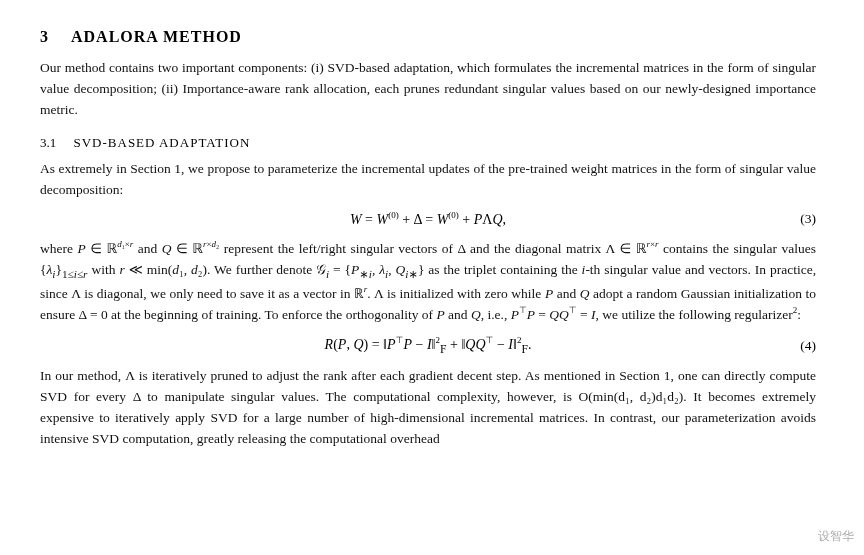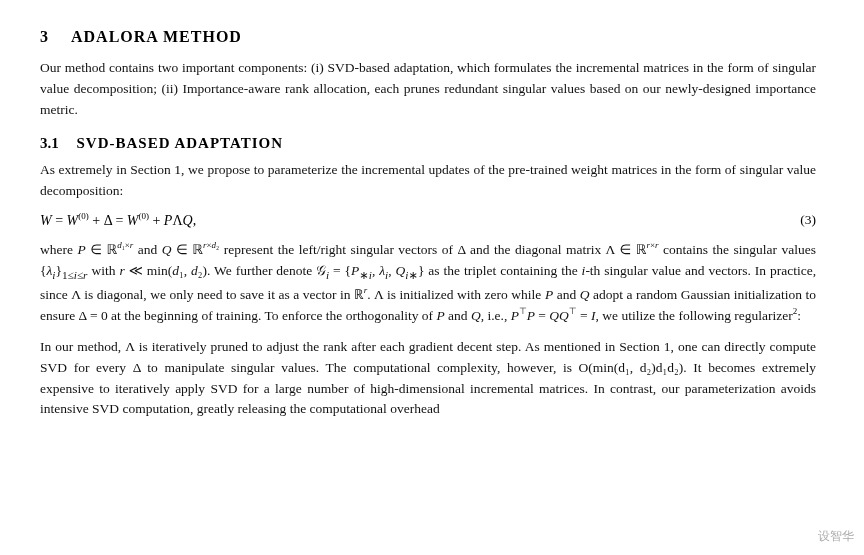--- a/index.html
+++ b/index.html
@@ -55,32 +55,32 @@
 
     .body-text {
       font-size: 13.5px;
       line-height: 1.55;
       text-align: justify;
       margin-bottom: 10px;
       color: #111;
     }
 
     .subsection-heading {
-      font-size: 15px;
-      font-weight: bold;
+      font-size: 13px;
+      font-weight: normal;
       margin-top: 14px;
       margin-bottom: 8px;
     }
 
     .subsection-number {
       margin-right: 14px;
     }
 
     .math-block {
-      text-align: left;
+      text-align: center;
       margin: 10px 0 10px 0;
       font-size: 14px;
       position: relative;
     }
 
     .eq-number {
       position: absolute;
       right: 0;
       top: 50%;
       transform: translateY(-50%);
@@ -117,19 +117,25 @@
     <span>
       <i>W</i> = <i>W</i><sup>(0)</sup> + Δ = <i>W</i><sup>(0)</sup> + <i>P</i>Λ<i>Q</i>,
     </span>
     <span class="eq-number">(3)</span>
   </div>
 
   <p class="body-text">
     where <i>P</i> ∈ ℝ<sup><i>d</i>₁×<i>r</i></sup> and <i>Q</i> ∈ ℝ<sup><i>r</i>×<i>d</i>₂</sup> represent the left/right singular vectors of Δ and the diagonal matrix Λ ∈ ℝ<sup><i>r</i>×<i>r</i></sup> contains the singular values {<i>λ</i><sub><i>i</i></sub>}<sub>1≤<i>i</i>≤<i>r</i></sub> with <i>r</i> ≪ min(<i>d</i>₁, <i>d</i>₂). We further denote 𝒢<sub><i>i</i></sub> = {<i>P</i><sub>∗<i>i</i></sub>, <i>λ</i><sub><i>i</i></sub>, <i>Q</i><sub><i>i</i>∗</sub>} as the triplet containing the <i>i</i>-th singular value and vectors. In practice, since Λ is diagonal, we only need to save it as a vector in ℝ<sup><i>r</i></sup>. Λ is initialized with zero while <i>P</i> and <i>Q</i> adopt a random Gaussian initialization to ensure Δ = 0 at the beginning of training. To enforce the orthogonality of <i>P</i> and <i>Q</i>, i.e., <i>P</i><sup>⊤</sup><i>P</i> = <i>QQ</i><sup>⊤</sup> = <i>I</i>, we utilize the following regularizer<sup>2</sup>:
   </p>
 
+  <div class="math-block">
+    <span>
+      <i>R</i>(<i>P</i>, <i>Q</i>) = ‖<i>P</i><sup>⊤</sup><i>P</i> − <i>I</i>‖<sup>2</sup><sub>F</sub> + ‖<i>QQ</i><sup>⊤</sup> − <i>I</i>‖<sup>2</sup><sub>F</sub>.
+    </span>
+    <span class="eq-number">(4)</span>
+  </div>
 
   <p class="body-text">
     In our method, Λ is iteratively pruned to adjust the rank after each gradient decent step. As mentioned in Section <span>1</span><span>, one can directly compute SVD for every Δ to manipulate singular values. The computational complexity, however, is O(min(d₁, d₂)d₁d₂). It becomes extremely expensive to iteratively apply SVD for a large number of high-dimensional incremental matrices. In contrast, our parameterization avoids intensive SVD computation, greatly releasing the computational overhead</span>
   </p>
 
   <div class="watermark">设智华</div>
 </div>
 
 </body></html>

